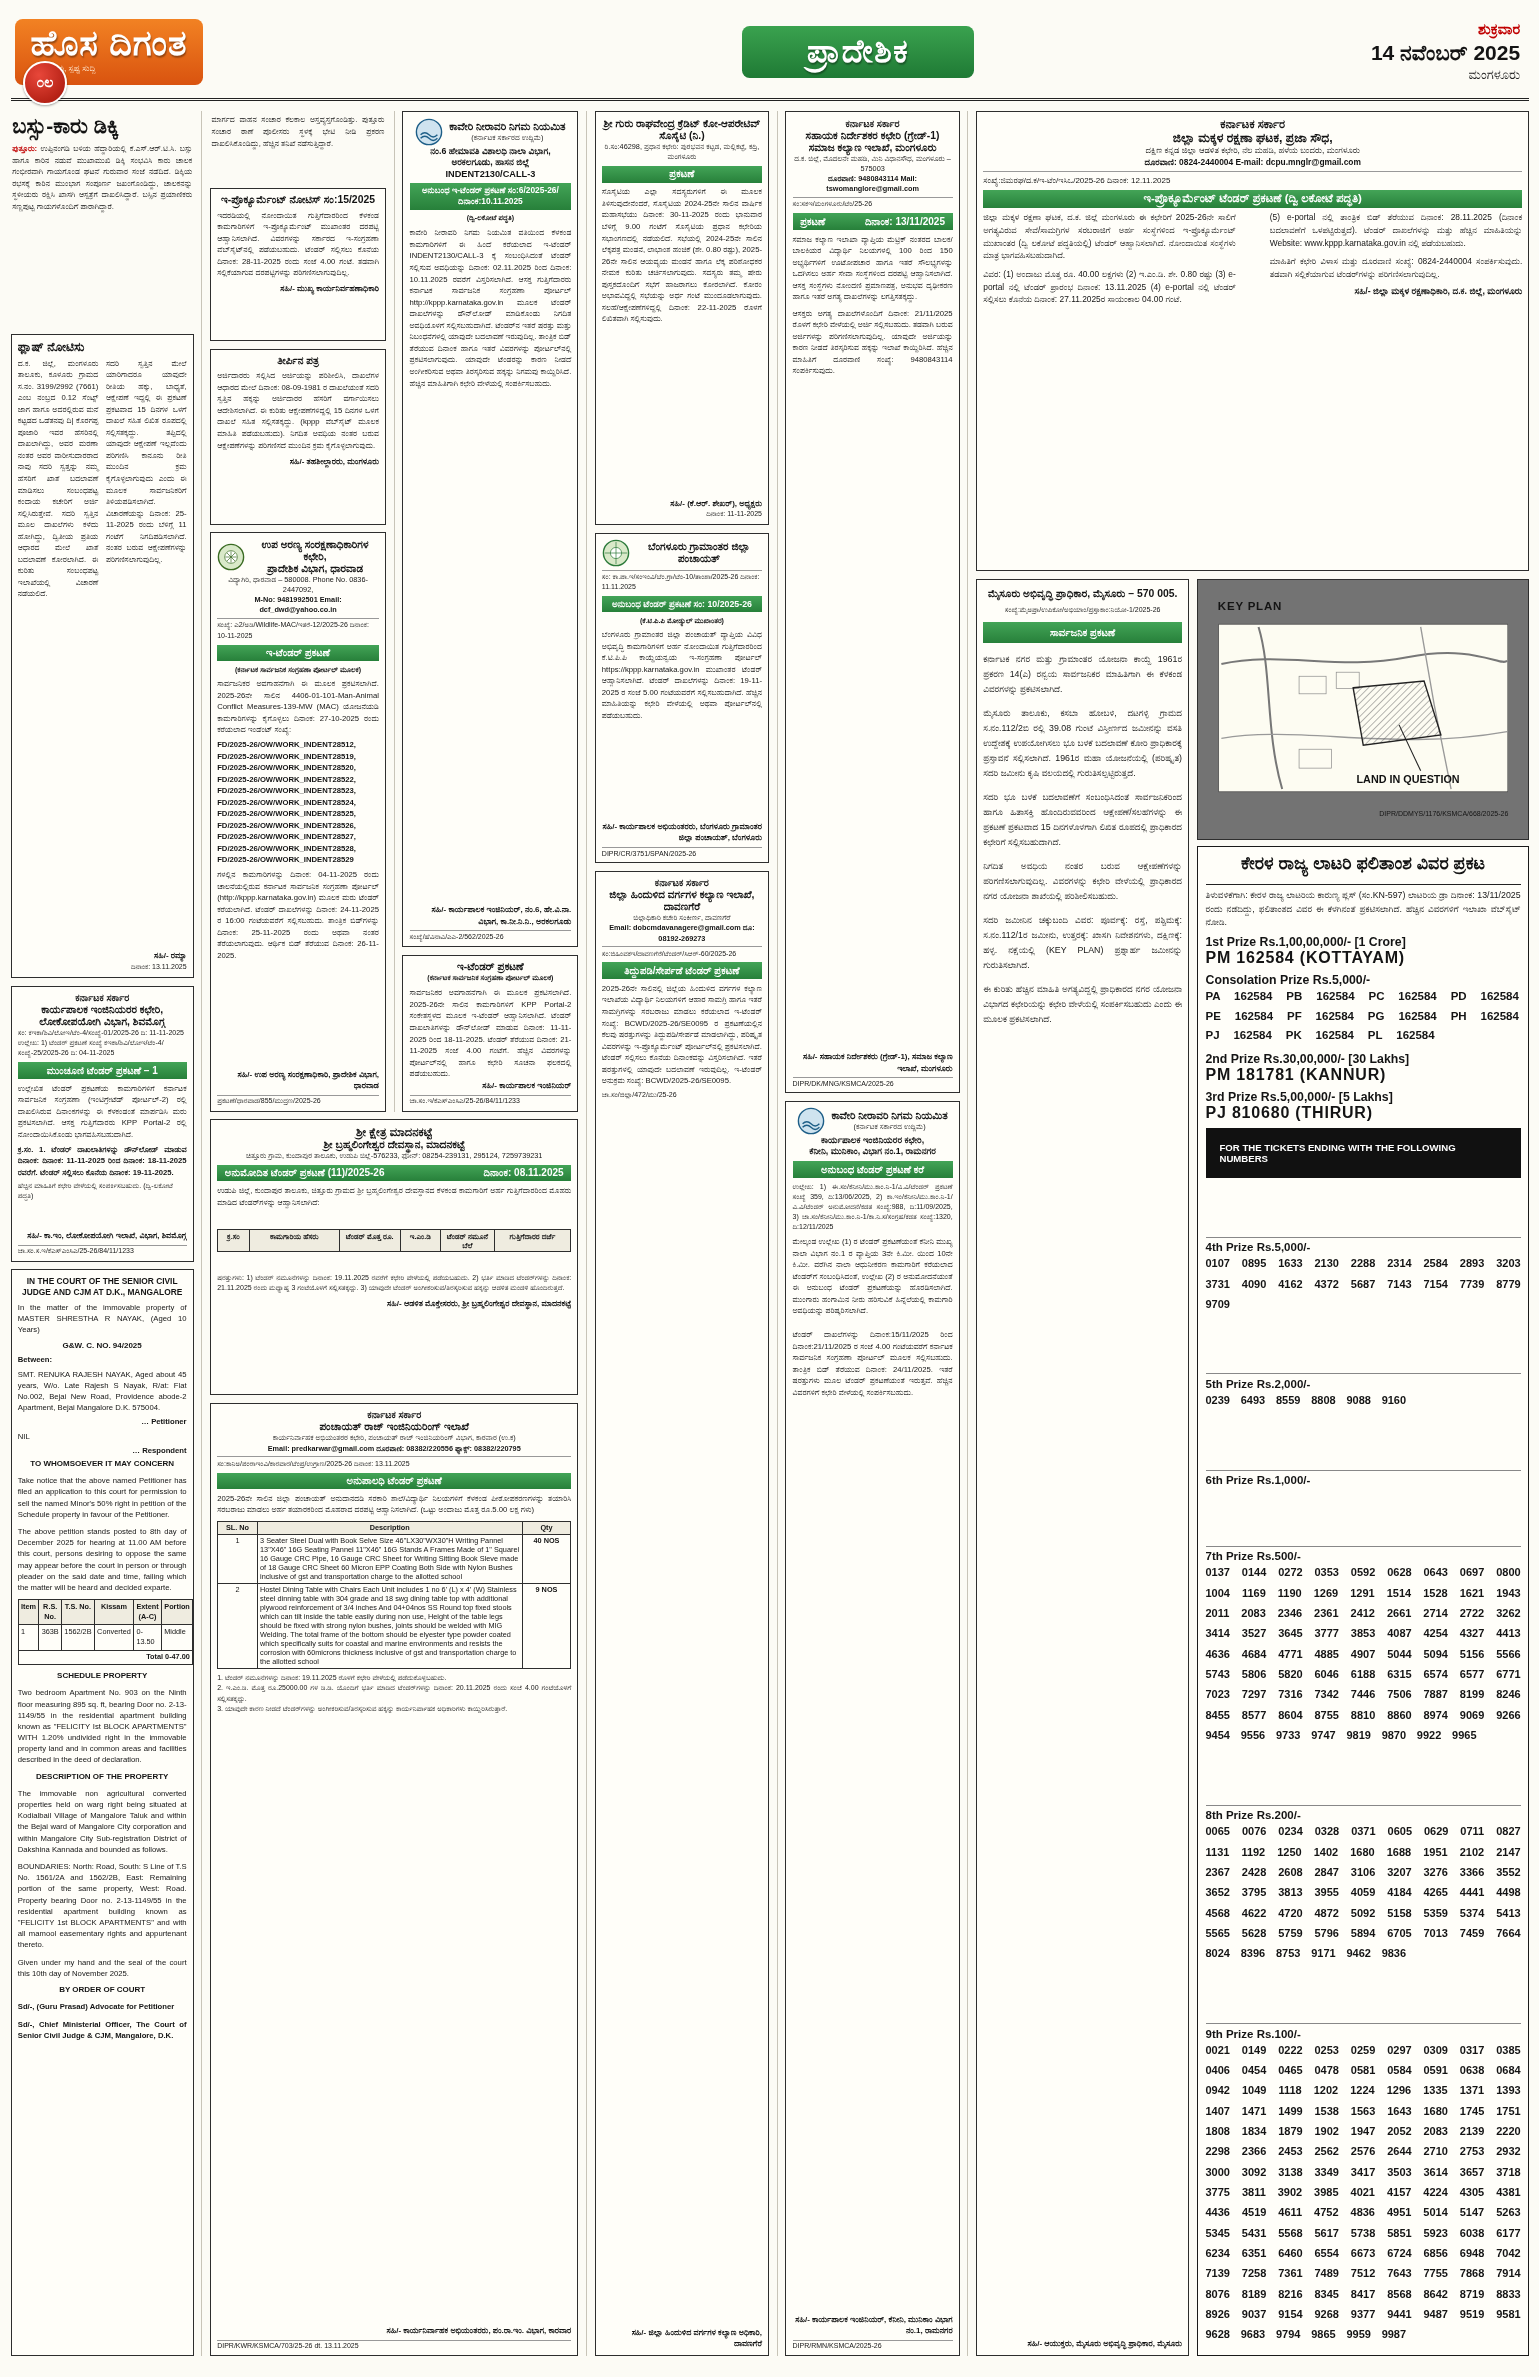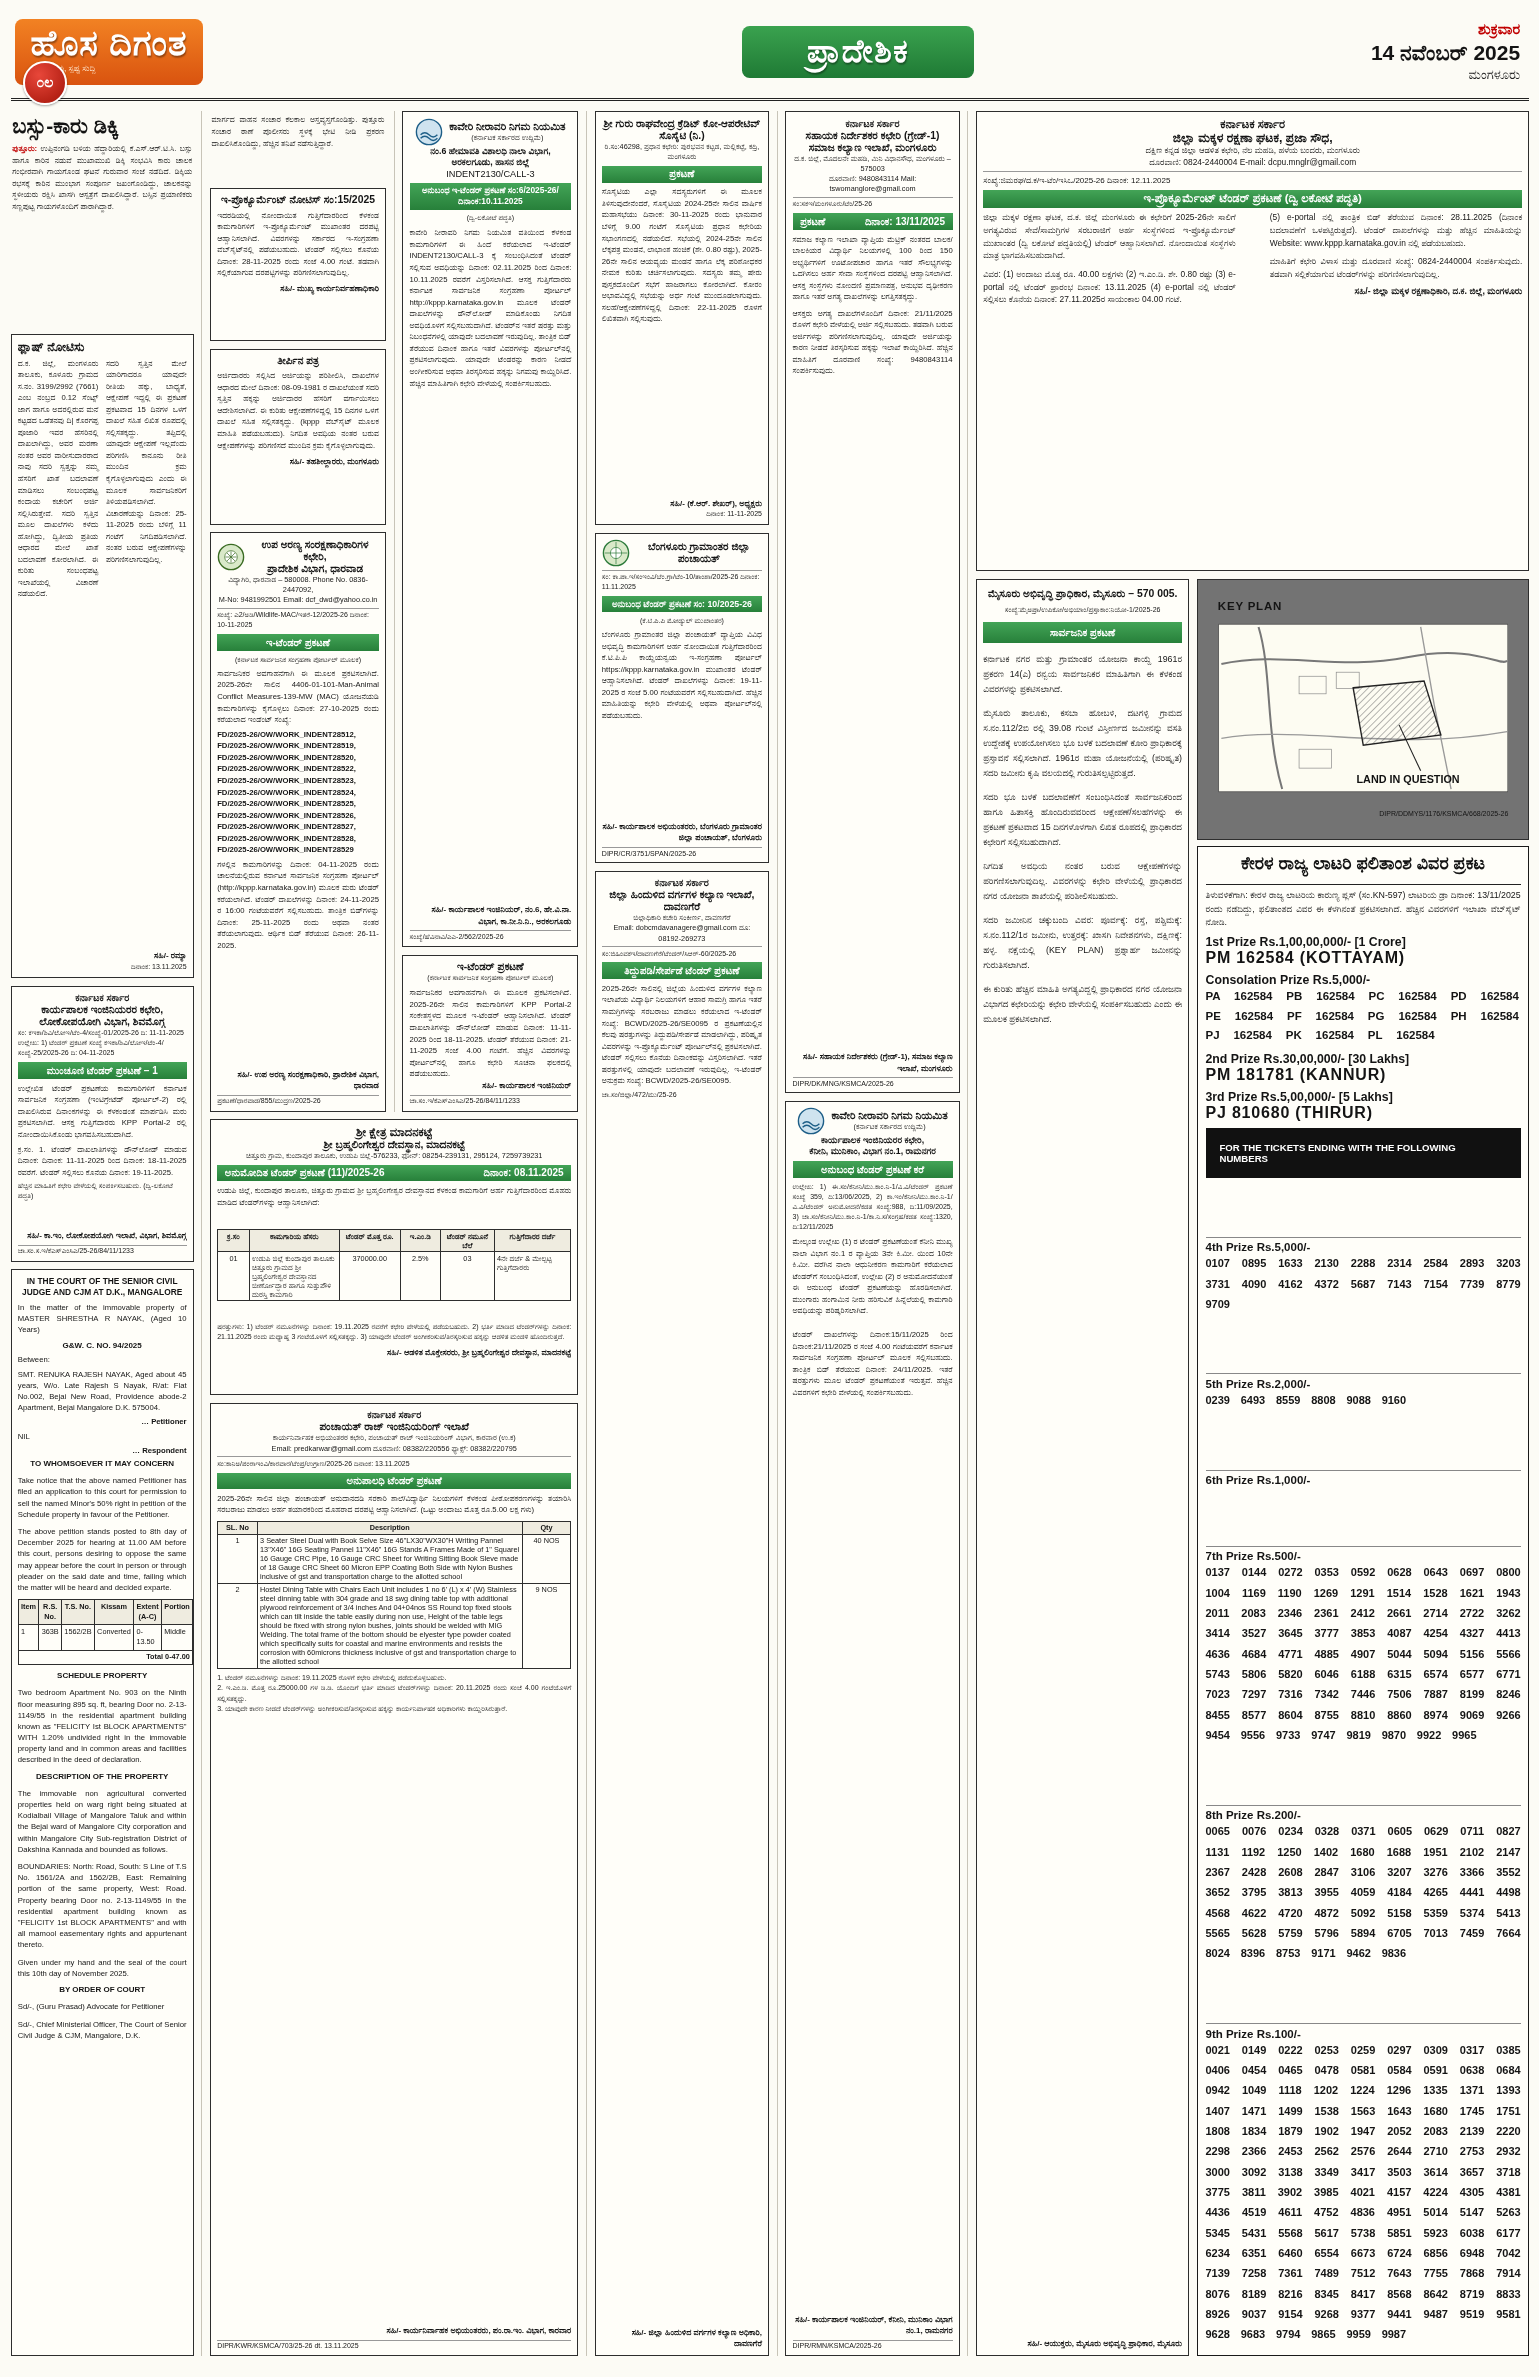--- a/index.html
+++ b/index.html
@@ -29,21 +29,21 @@
   .laneA{width:183px;}
   .laneBC{width:377px;}
   .laneD{width:183px;}
   .laneE{width:183px;}
   .laneR{width:560px;flex:1;}
   .two-sub{display:flex;gap:7.7px;}
   .two-sub>div{flex:1;min-width:0;}
   
   .blk{border:1.2px solid #2e2e2e;padding:5.4px 6.1px;box-sizing:border-box;background:#fffef9;}
   .blk.noborder{border:none;background:transparent;padding:3.1px 1.5px;}
-  .c{text-align:center;} .b{font-weight:400;} .j{text-align:justify;}
+  .c{text-align:center;} .b{font-weight:700;} .j{text-align:justify;}
   .small{font-size:7.7px;line-height:1.5;text-align:justify;}
   .tiny{font-size:7px;line-height:1.45;}
   .gov{font-size:9.6px;font-weight:800;text-align:center;}
   .dept{font-size:10.4px;font-weight:800;text-align:center;}
   .addr{font-size:7.3px;text-align:center;line-height:1.4;}
   .greenbar{background:linear-gradient(180deg,#43a457,#27803a);color:#fff;font-weight:800;text-align:center;
             font-size:10px;padding:2.3px 3.1px;margin:3.8px 0;}
   .sign{font-size:8px;font-weight:700;text-align:right;margin-top:4.6px;line-height:1.4;}
   .diprline{font-size:7px;border-top:0.8px solid #999;margin-top:3.8px;padding-top:1.5px;display:flex;justify-content:space-between;}
   .headline{font-size:21px;font-weight:800;line-height:1.15;margin:0 0 4.6px 0;}
@@ -279,28 +279,20 @@
         <table style="margin:21px 0;">
           <tbody>
               <tr>
             <th style="width:26px;">ಕ್ರ.ಸಂ</th>
             <th>ಕಾಮಗಾರಿಯ ಹೆಸರು</th>
             <th style="width:55px;">ಟೆಂಡರ್ ಮೊತ್ತ ರೂ.</th>
             <th style="width:35px;">ಇ.ಎಂ.ಡಿ</th>
             <th style="width:48px;">ಟೆಂಡರ್ ನಮೂನೆ ಬೆಲೆ</th>
             <th style="width:71px;">ಗುತ್ತಿಗೆದಾರರ ದರ್ಜೆ</th>
           </tr>
-          <tr>
-            <td class="c">01</td>
-            <td>ಉಡುಪಿ ಜಿಲ್ಲೆ ಕುಂದಾಪುರ ತಾಲೂಕು ಚಿತ್ತೂರು ಗ್ರಾಮದ ಶ್ರೀ ಬ್ರಹ್ಮಲಿಂಗೇಶ್ವರ ದೇವಸ್ಥಾನದ ಜೀರ್ಣೋದ್ಧಾರ ಹಾಗೂ ಸುತ್ತುಪೌಳಿ ದುರಸ್ತಿ ಕಾಮಗಾರಿ</td>
-            <td class="c">370000.00</td>
-            <td class="c">2.5%</td>
-            <td class="c">03</td>
-            <td>4ನೇ ದರ್ಜೆ &amp; ಮೇಲ್ಪಟ್ಟ ಗುತ್ತಿಗೆದಾರರು</td>
-          </tr>
         </tbody>
           </table>
         <div class="tiny j">ಷರತ್ತುಗಳು: 1) ಟೆಂಡರ್ ನಮೂನೆಗಳನ್ನು ದಿನಾಂಕ: 19.11.2025 ರವರೆಗೆ ಕಛೇರಿ ವೇಳೆಯಲ್ಲಿ ಪಡೆಯಬಹುದು. 2) ಭರ್ತಿ ಮಾಡಿದ ಟೆಂಡರ್‌ಗಳನ್ನು ದಿನಾಂಕ: 21.11.2025 ರಂದು ಮಧ್ಯಾಹ್ನ 3 ಗಂಟೆಯೊಳಗೆ ಸಲ್ಲಿಸತಕ್ಕದ್ದು. 3) ಯಾವುದೇ ಟೆಂಡರ್ ಅಂಗೀಕರಿಸುವ/ತಿರಸ್ಕರಿಸುವ ಹಕ್ಕನ್ನು ಆಡಳಿತ ಮಂಡಳಿ ಹೊಂದಿರುತ್ತದೆ.</div>
         <div class="sign">ಸಹಿ/- ಆಡಳಿತ ಮೊಕ್ತೇಸರರು, ಶ್ರೀ ಬ್ರಹ್ಮಲಿಂಗೇಶ್ವರ ದೇವಸ್ಥಾನ, ಮಾದನಕಟ್ಟೆ</div>
       </div>
 
       <div class="blk grow stretch">
         <div class="gov">ಕರ್ನಾಟಕ ಸರ್ಕಾರ</div>
         <div class="dept">ಪಂಚಾಯತ್ ರಾಜ್ ಇಂಜಿನಿಯರಿಂಗ್ ಇಲಾಖೆ</div>
         <div class="addr">ಕಾರ್ಯನಿರ್ವಾಹಕ ಅಭಿಯಂತರರ ಕಛೇರಿ, ಪಂಚಾಯತ್ ರಾಜ್ ಇಂಜಿನಿಯರಿಂಗ್ ವಿಭಾಗ, ಕಾರವಾರ (ಉ.ಕ)</div>

